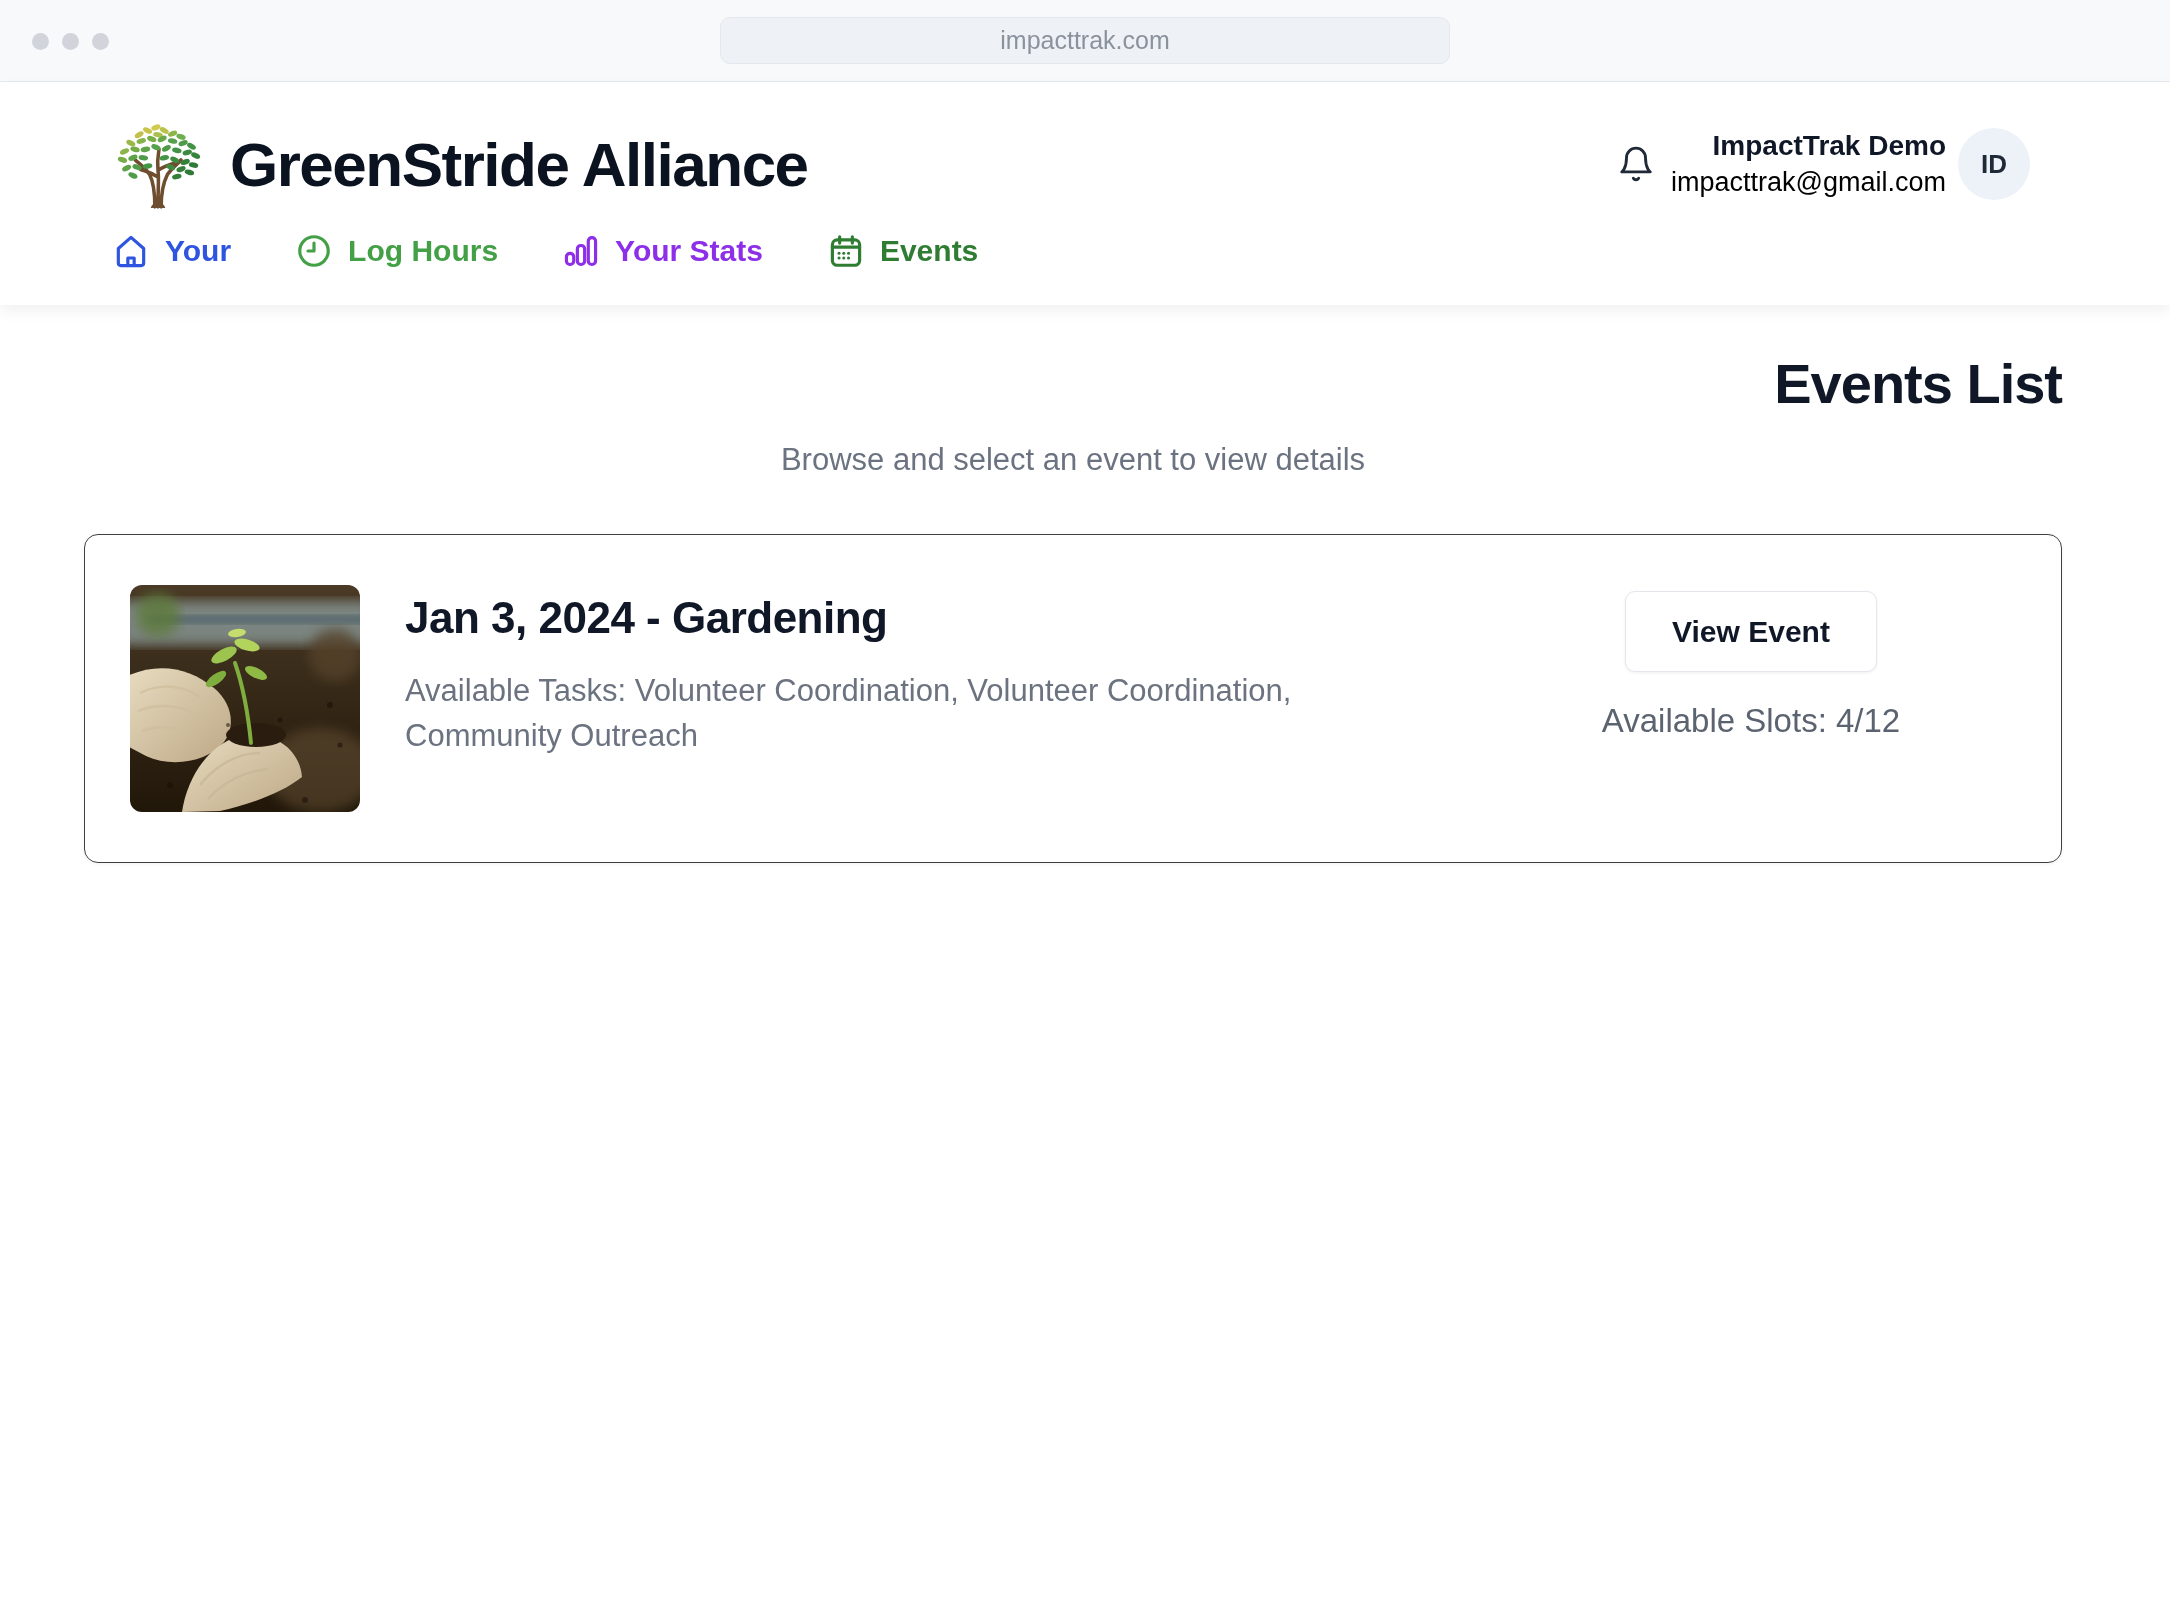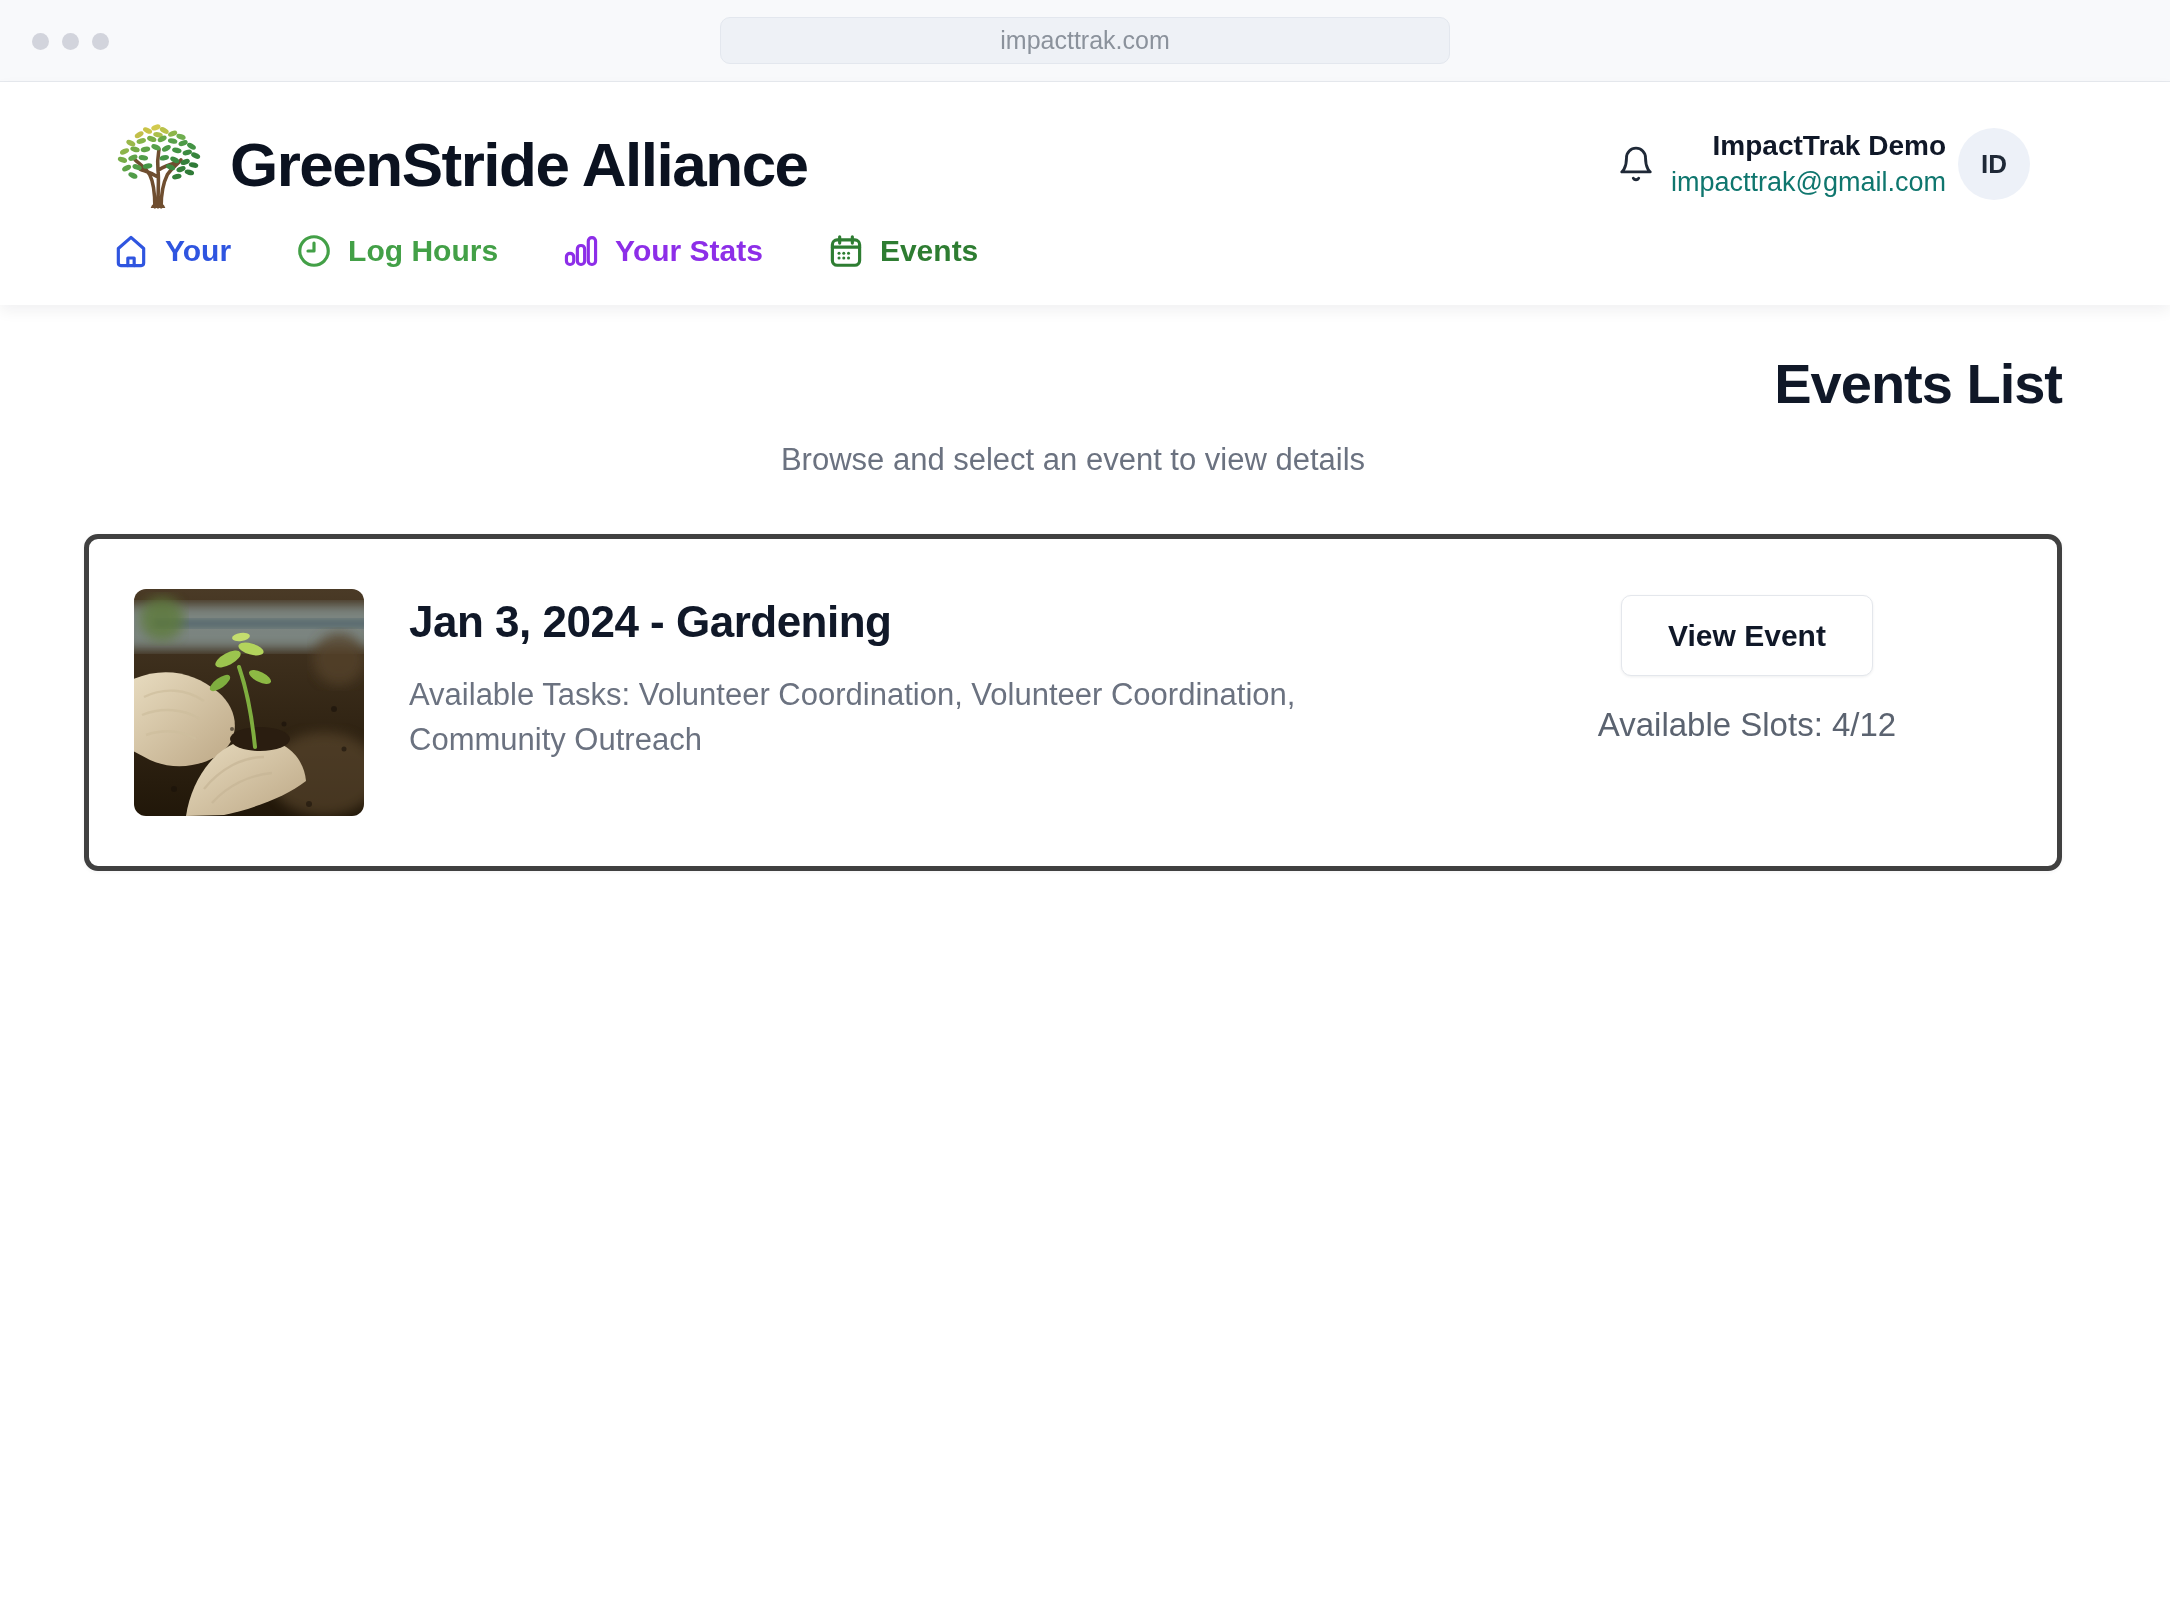--- a/index.html
+++ b/index.html
@@ -29,21 +29,21 @@
   .brand-row { display: flex; align-items: center; justify-content: space-between; }
   .brand { display: flex; align-items: center; gap: 26px; }
   .brand h1 { font-size: 62px; font-weight: 800; letter-spacing: -1.5px; color: #0b1220; }
   .logo-svg { width: 92px; height: 92px; }
 
   .user-cluster { display: flex; align-items: center; gap: 12px; }
   .bell-btn { background: none; border: none; cursor: pointer; padding: 4px; display: flex; }
   .bell-btn svg { width: 38px; height: 38px; stroke: #1f2937; }
   .user-text { text-align: right; line-height: 1.3; }
   .user-name { font-size: 28px; font-weight: 700; color: #101828; }
-  .user-email { font-size: 27px; color: #0f766e; }
+  .user-email { font-size: 27px; color: #000000; }
   .avatar {
     width: 72px; height: 72px; border-radius: 50%; background: #edf1f8;
     display: flex; align-items: center; justify-content: center;
     font-size: 26px; font-weight: 700; color: #1f2937; cursor: pointer;
   }
 
   nav { display: flex; align-items: center; gap: 64px; padding: 22px 0 35px 0; }
   .nav-item {
     display: flex; align-items: center; gap: 15px; cursor: pointer;
     font-size: 30px; font-weight: 600; text-decoration: none;
@@ -62,21 +62,21 @@
     display: inline-flex; align-items: center; justify-content: center;
   }
   .organizer-btn { height: 83px; padding: 0 42px; font-size: 30px; }
 
   
   main { padding: 46px 108px 0 84px; }
   .page-title { text-align: right; font-size: 56px; font-weight: 800; letter-spacing: -1px; color: #101828; }
   .page-subtitle { text-align: center; font-size: 31px; color: #6b7280; margin-top: 26px; }
 
   .event-card {
-    margin-top: 56px; background: #fff; border: 5px solid #404040; border-radius: 14px;
+    margin-top: 56px; background: #fff; border: 1px solid #404040; border-radius: 14px;
     box-shadow: 0 1px 4px rgba(16, 24, 40, 0.05);
     padding: 50px 45px; display: flex; align-items: flex-start;
   }
   .event-thumb {
     width: 230px; height: 227px; border-radius: 12px; overflow: hidden; flex: none;
   }
   .event-thumb svg { display: block; width: 100%; height: 100%; }
   .event-info { flex: 1 1 auto; margin-left: 45px; padding-top: 8px; }
   .event-title { font-size: 44px; font-weight: 800; letter-spacing: -0.5px; color: #101828; }
   .event-tasks { margin-top: 26px; font-size: 31px; line-height: 1.45; color: #6b7280; max-width: 960px; }

